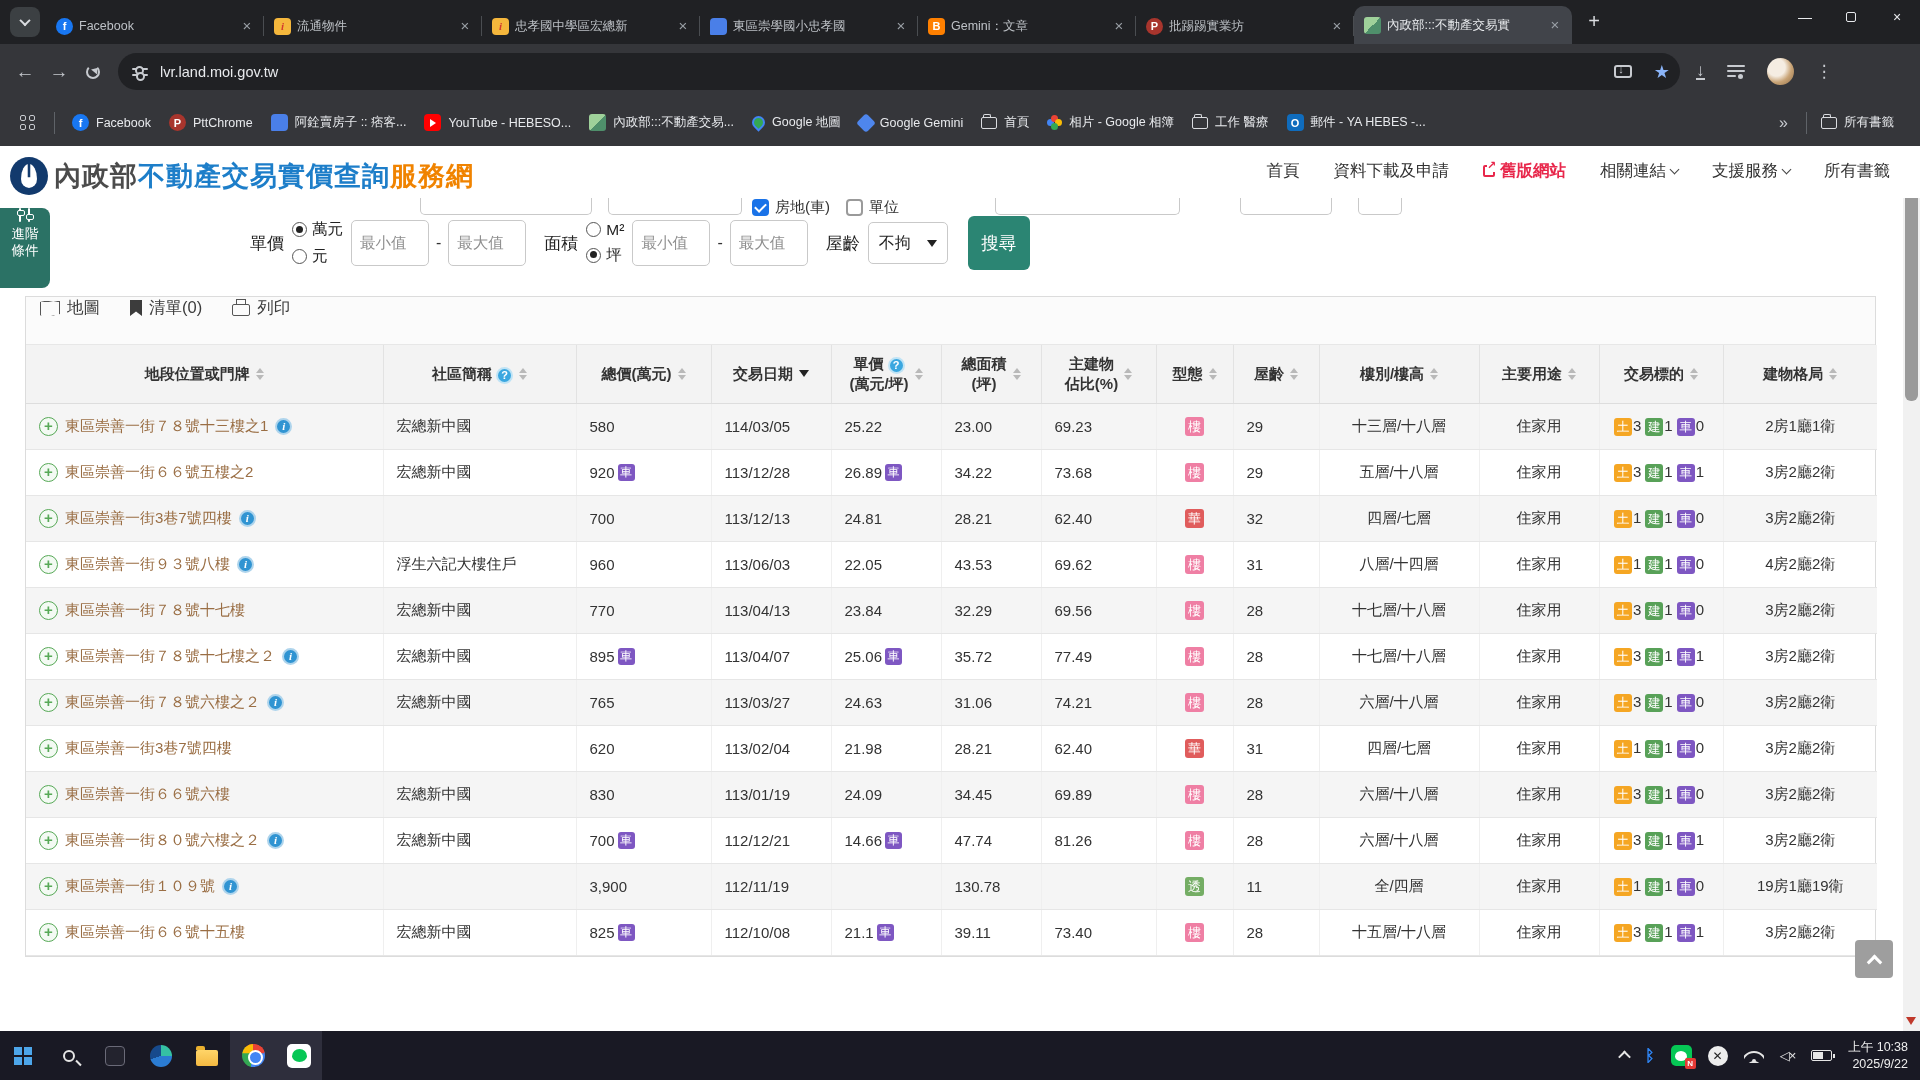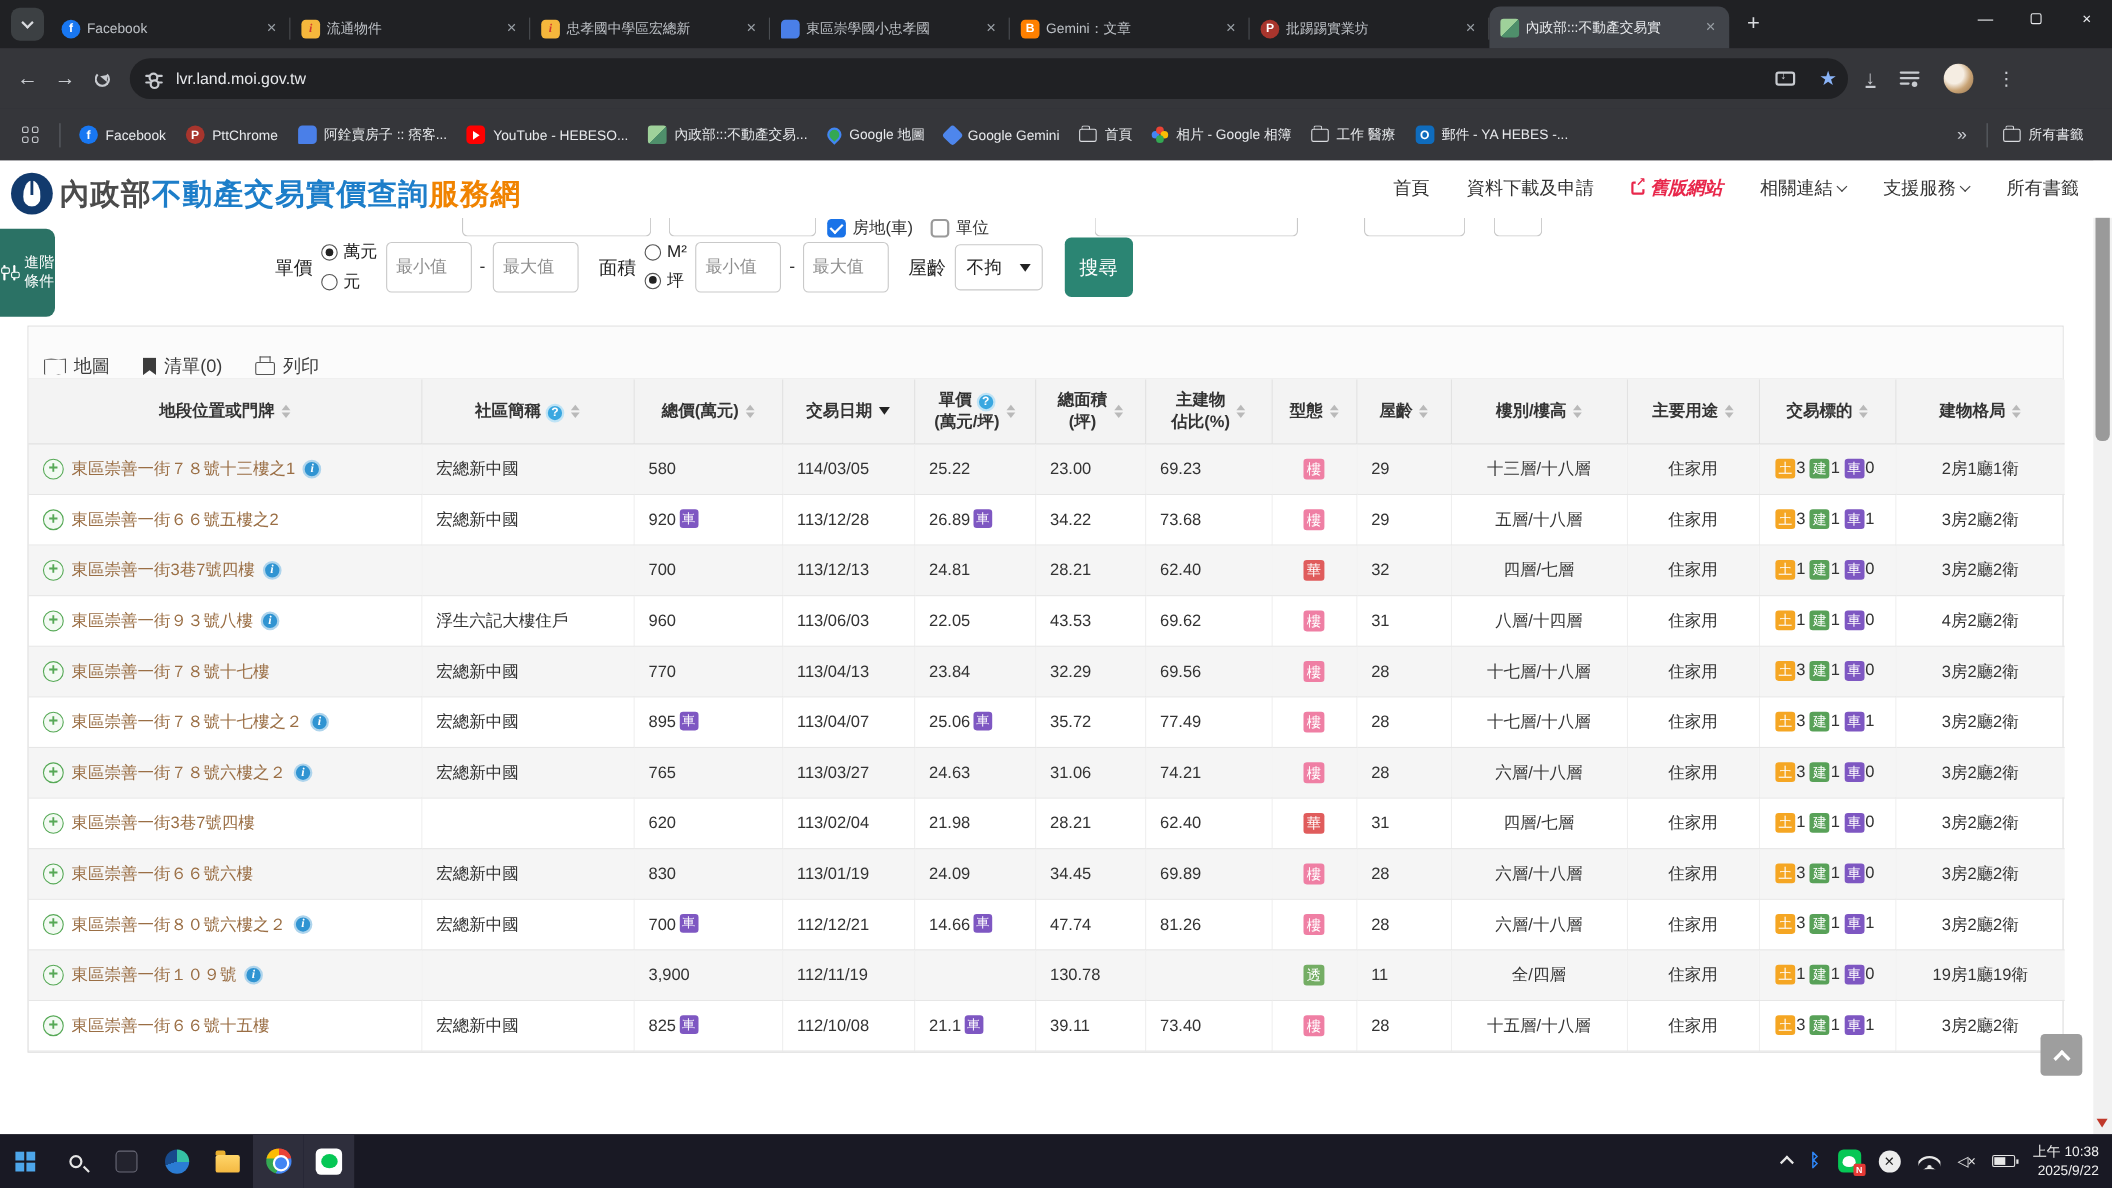--- a/index.html
+++ b/index.html
@@ -91,34 +91,34 @@
   .site-header { position:absolute; top:0; left:0; width:100%; height:52px; background:#fff; z-index:5; }
   .logo { position:absolute; left:10px; top:11px; display:flex; align-items:center; gap:6px; }
   .moi-circle { width:38px; height:38px; border-radius:50%; background:#123a6d; position:relative; flex:none; }
   .moi-circle:after { content:""; position:absolute; left:11px; top:7px; width:16px; height:24px; background:#fff;
     border-radius:50% 50% 50% 50% / 62% 62% 38% 38%; clip-path:polygon(0 0,42% 0,42% 55%,58% 55%,58% 0,100% 0,100% 100%,0 100%); }
   .logo-text { font-size:27px; font-weight:bold; letter-spacing:1px; }
   .lt-ministry { color:#4b4b4b; font-family:"Liberation Serif","DejaVu Serif",serif; }
   .lt-main { color:#1d7ec9; } .lt-suffix { color:#f08300; }
   .site-nav { position:absolute; right:30px; top:14px; display:flex; align-items:center; gap:34px; }
   .nav-item { font-size:16.5px; color:#333; display:flex; align-items:center; gap:5px; white-space:nowrap; }
-  .nav-item.red { color:#e8274b; font-weight:bold;font-style:italic; }
+  .nav-item.red { color:#e8274b; font-weight:bold; }
   .ext-ic { width:12px; height:12px; border:2px solid #e8274b; border-radius:2px; position:relative; }
   .ext-ic:after { content:"↗"; position:absolute; left:2px; top:-8px; font-size:11px; color:#e8274b; background:#fff; }
   .nav-chev { width:7px; height:7px; border-right:1.8px solid #444; border-bottom:1.8px solid #444; transform:rotate(45deg); margin-top:-4px; }
 
   .filter-area { position:absolute; top:52px; left:0; width:100%; height:98px; background:#fff; }
   .cut-box { position:absolute; top:0; height:17px; border:1px solid #c9c9c9; border-top:none; border-radius:0 0 5px 5px; background:#fff; }
   .cut-check { position:absolute; top:0; display:flex; align-items:center; gap:6px; font-size:15px; color:#333; }
   .cb-blue { width:17px; height:17px; border-radius:4px; background:#1a73e8; position:relative; }
   .cb-blue:after { content:""; position:absolute; left:5px; top:2px; width:5px; height:9px; border-right:2px solid #fff; border-bottom:2px solid #fff; transform:rotate(45deg); }
   .cb-empty { width:17px; height:17px; border-radius:4px; border:2px solid #9a9a9a; background:#fff; }
 
   .adv-tab { position:absolute; left:0; top:10px; width:50px; height:80px; background:#2b7265; border-radius:0 8px 8px 0;
-    color:#fff; display:flex; flex-direction:row; align-items:center; justify-content:flex-start; gap:4px; }
+    color:#fff; display:flex; flex-direction:column; align-items:center; justify-content:flex-start; gap:4px; }
   .slider-ic { width:18px; height:14px; position:relative; }
   .slider-ic i { position:absolute; top:0; width:2px; height:14px; background:#fff; border-radius:1px; }
   .slider-ic i:nth-child(1){ left:3px; } .slider-ic i:nth-child(2){ left:12px; }
   .slider-ic i:nth-child(1):after { content:""; position:absolute; left:-2px; top:2px; width:6px; height:4px; background:#2b7265; border:1.5px solid #fff; border-radius:2px; }
   .slider-ic i:nth-child(2):after { content:""; position:absolute; left:-2px; bottom:2px; width:6px; height:4px; background:#2b7265; border:1.5px solid #fff; border-radius:2px; }
   .adv-text { font-size:13.5px; width:30px; text-align:center; line-height:1.25; }
 
   .filter-row { position:absolute; left:250px; top:18px; display:flex; align-items:center; }
   .f-label { font-size:17px; color:#222; margin-right:8px; }
   .radio-col { display:flex; flex-direction:column; gap:6px; margin-right:8px; }
@@ -129,21 +129,21 @@
     padding:0 8px; background:#fff; font-family:inherit; }
   .f-input::placeholder { color:#8f8f8f; }
   .f-dash { margin:0 7px; color:#333; }
   .f-select { width:80px; height:42px; border:1px solid #c9c9c9; border-radius:5px; background:#fff;
     display:flex; align-items:center; justify-content:space-between; padding:0 10px; font-size:16px; color:#222; }
   .sel-arrow { width:0; height:0; border-left:5px solid transparent; border-right:5px solid transparent; border-top:7px solid #222; }
   .search-btn { width:62px; height:54px; background:#2b8573; border:none; border-radius:6px; color:#fff;
     font-size:17.5px; margin-left:20px; font-family:inherit; }
 
   .content-box { position:absolute; left:25px; top:150px; width:1851px; background:#fff; border:1px solid #dcdcdc; }
-  .tbl-toolbar { height:48px; background:#fbfbfb; border-bottom:1px solid #e7e7e7; display:flex; align-items:flex-end; padding:0 14px; }
+  .tbl-toolbar { height:48px; background:#fbfbfb; border-bottom:1px solid #e7e7e7; display:flex; align-items:flex-start; padding:0 14px; }
   .tt-item { display:flex; align-items:center; gap:7px; font-size:16.5px; color:#3c3c3c; margin-right:30px; }
   .map-ic { width:20px; height:15px; border:1.7px solid #555; clip-path:polygon(0 10%,33% 0,66% 10%,100% 0,100% 90%,66% 100%,33% 90%,0 100%); }
   .bkm-ic { width:12px; height:16px; background:#3c3c3c; clip-path:polygon(0 0,100% 0,100% 100%,50% 72%,0 100%); }
   .prn-ic { width:18px; height:12px; border:1.7px solid #555; border-radius:2px; position:relative; margin-top:4px; }
   .prn-ic:before { content:""; position:absolute; left:3px; top:-6px; width:8px; height:4px; border:1.7px solid #555; border-bottom:none; }
   .pager { margin-left:auto; display:flex; align-items:center; padding-right:40px; }
   .pg-btn { height:34px; border:1px solid #ccc; background:#fff; border-radius:4px; color:#555; font-size:15px;
     padding:0 16px; display:flex; align-items:center; margin-left:-1px; font-family:inherit; }
   .pg-btn.sq { padding:0 14px; color:#888; }
   .pg-label { font-size:16px; color:#333; margin:0 10px; }

